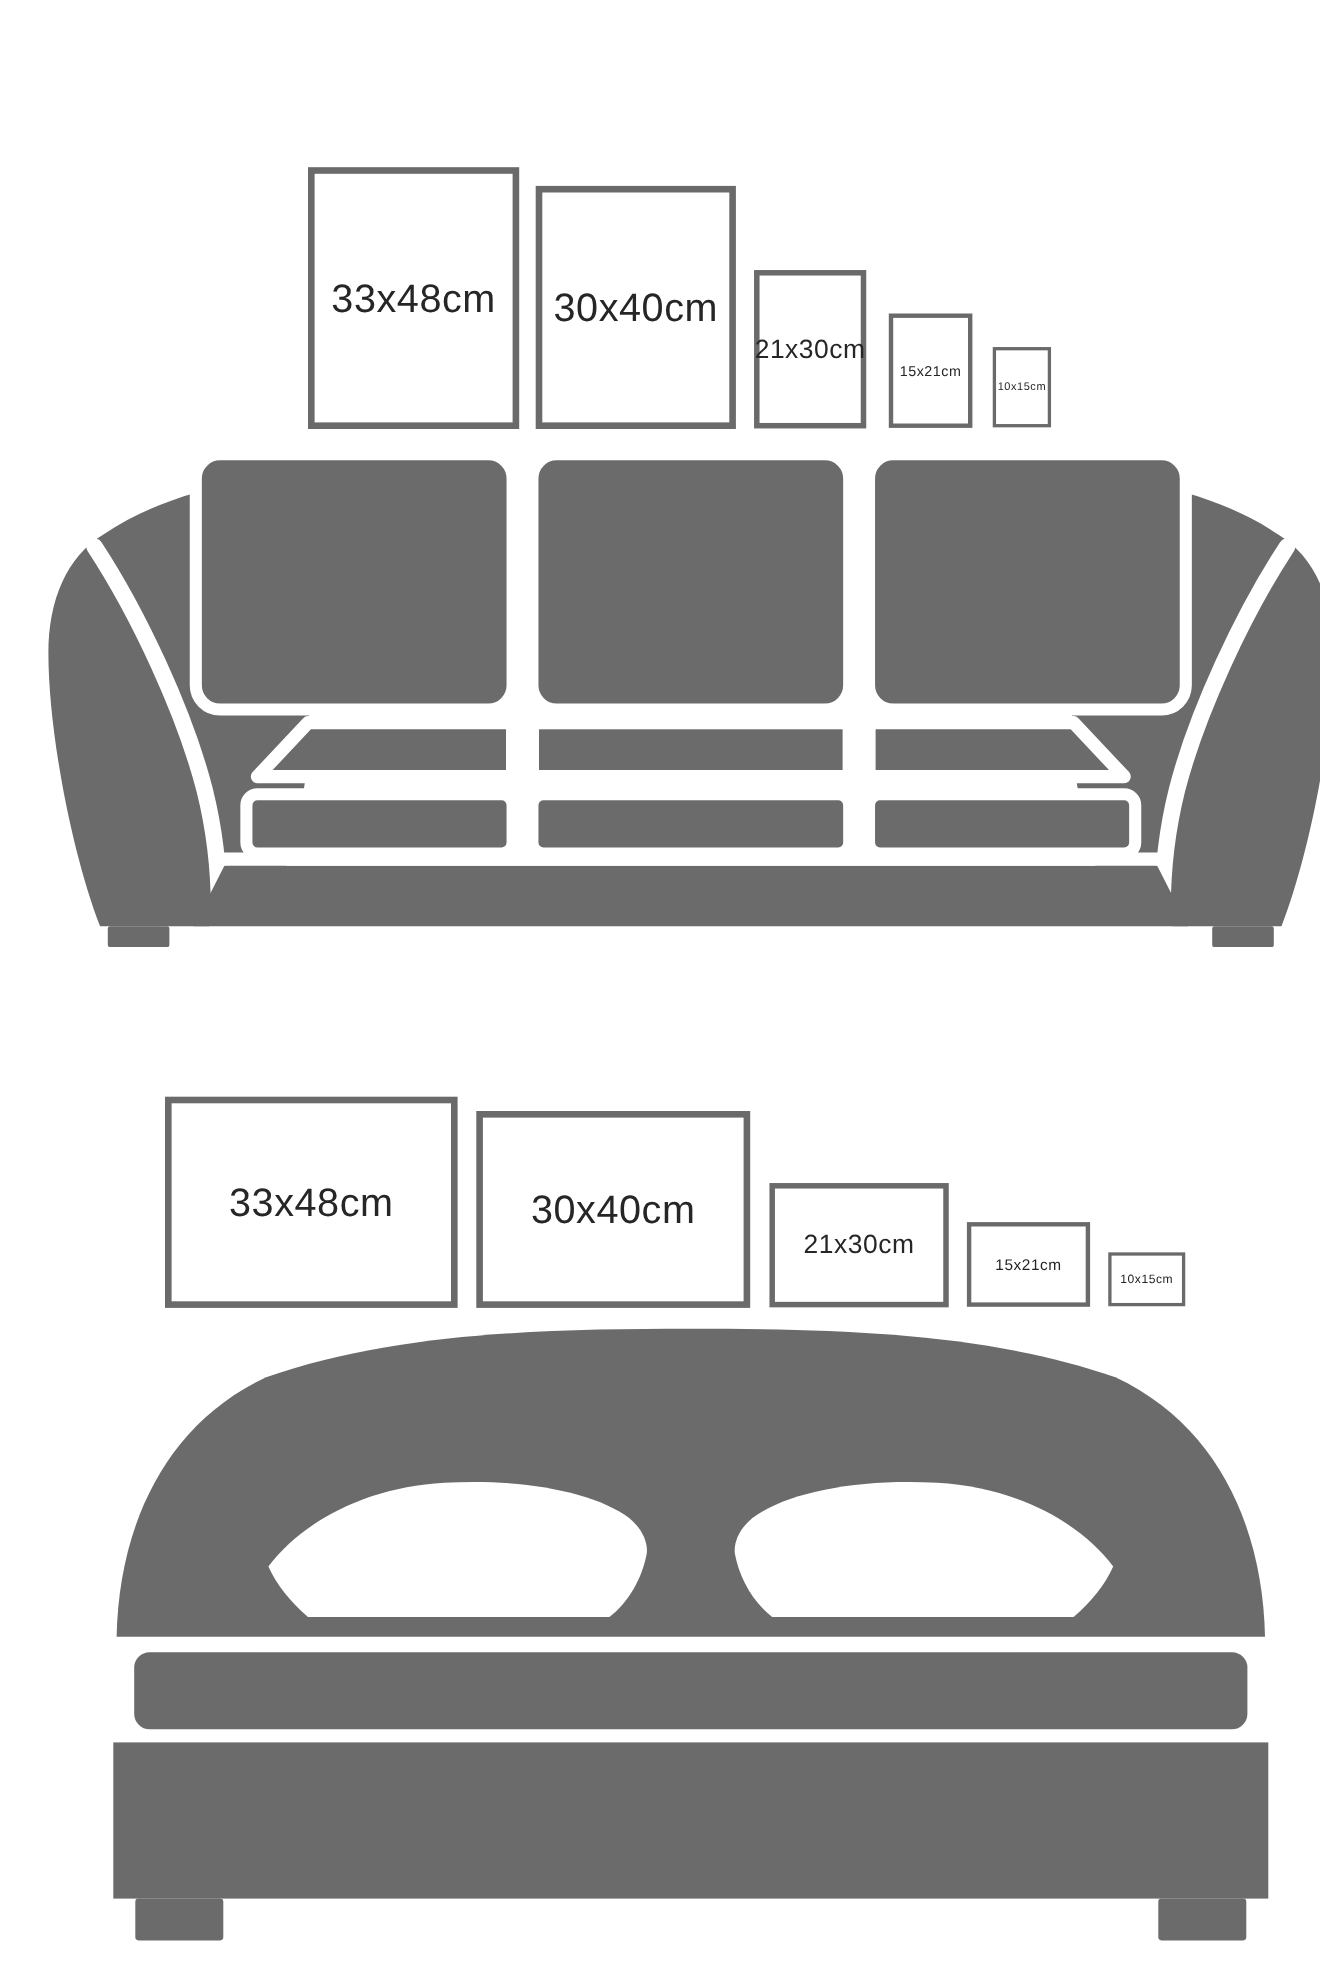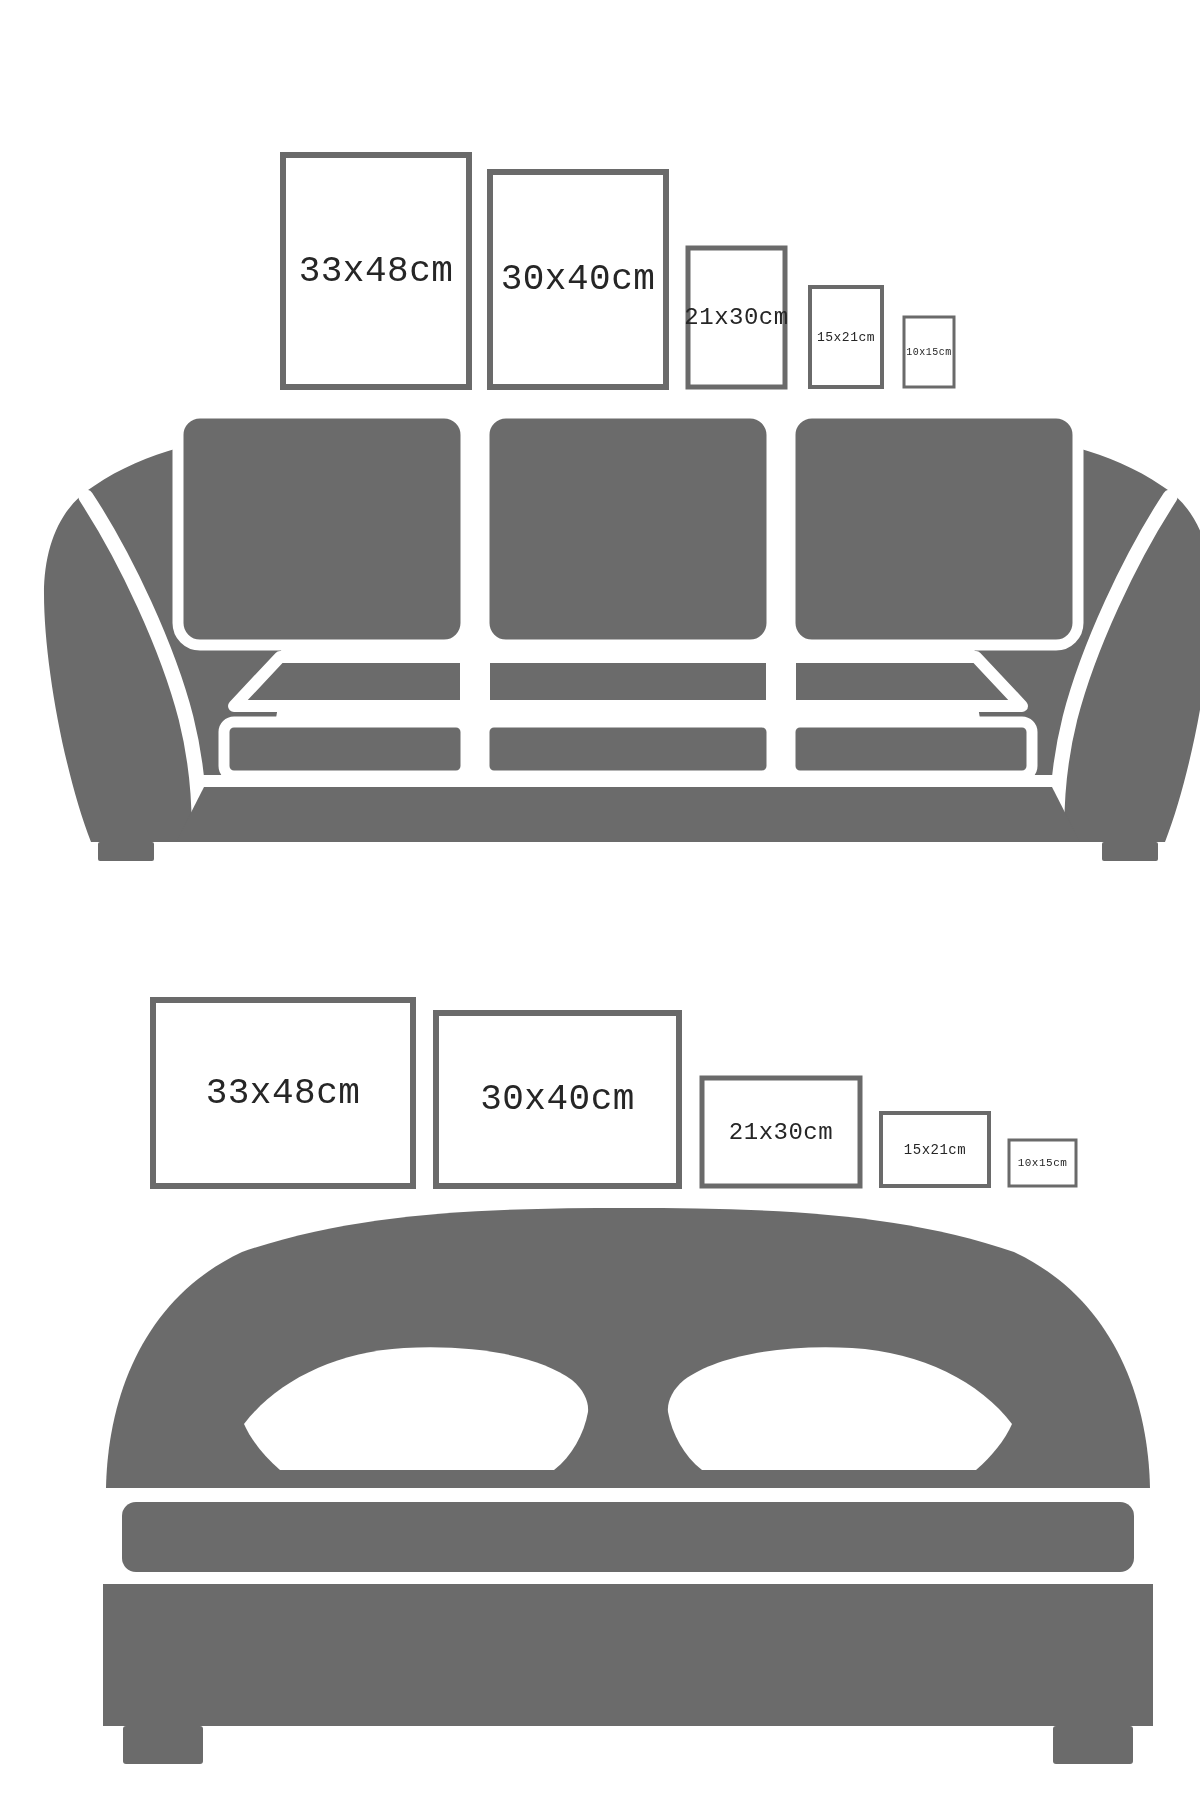--- a/index.html
+++ b/index.html
@@ -2,21 +2,21 @@
 <html style="--furniture: #6b6b6b; --frame-border: #6a6a6a; --label-text: #262626; --background: #ffffff;"><head>
 <meta charset="utf-8">
 <style>
   html, body { margin: 0; padding: 0; background: #ffffff; }
   .page {
     position: relative;
     width: 1144px;
     height: 1800px;
     margin: 0 auto;
     background: var(--background, #ffffff);
-    font-family: Liberation Mono, monospace;
+    font-family: Liberation Sans, sans-serif;
   }
   svg { display: block; }
   .furniture { fill: var(--furniture, #6b6b6b); }
   .carve { stroke: var(--background, #ffffff); fill: none; }
   .cushion {
     fill: var(--furniture, #6b6b6b);
     stroke: var(--background, #ffffff);
   }
   .frame-rect {
     fill: var(--background, #ffffff);

